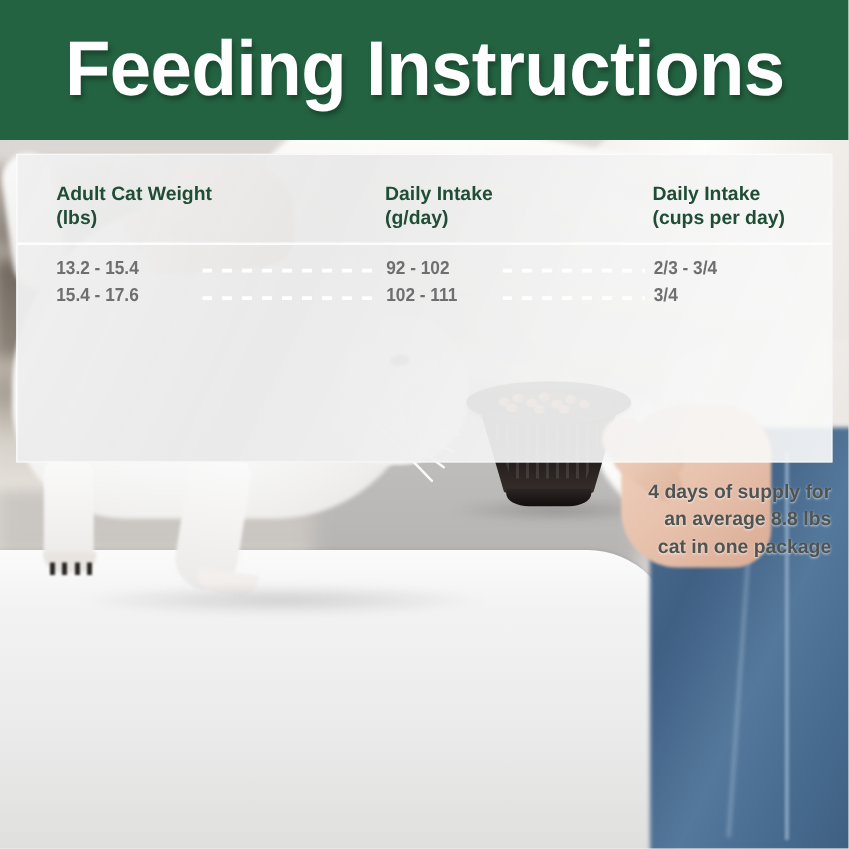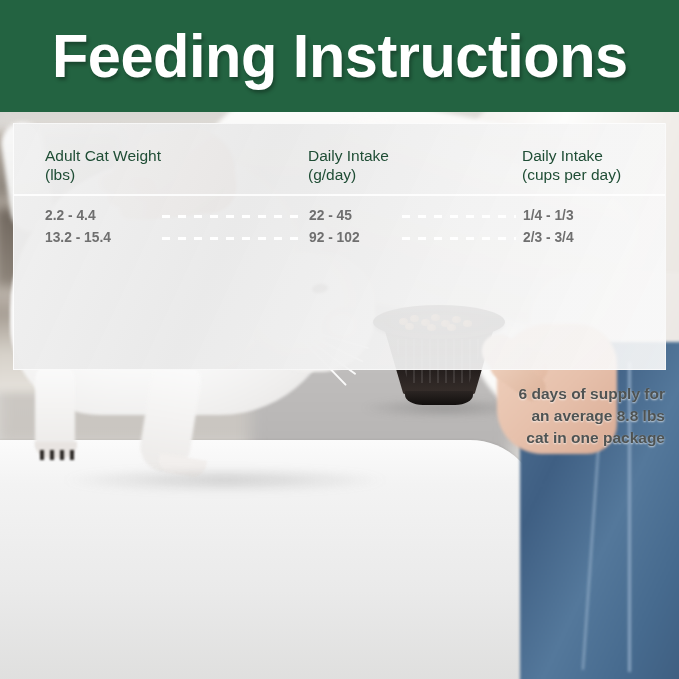--- a/index.html
+++ b/index.html
@@ -413,21 +413,21 @@
   .divider {
     position: absolute;
     left: 0; top: 70px;
     width: 100%; height: 2px;
     background: rgba(255,255,255,.85);
   }
   .col-head {
     position: absolute;
     color: #1f4d35;
     font-size: 15.5px;
-    font-weight: 400;
+    font-weight: 700;
     line-height: 1.25;
     white-space: pre-line;
   }
   .ch1 { left: 31px;  top: 22px; }
   .ch2 { left: 294px; top: 22px; }
   .ch3 { left: 508px; top: 22px; }
 
   #table-body {
     position: absolute;
     left: 0; top: 80px;
@@ -544,49 +544,49 @@
         <i style="left:30px; top:10px;"></i>
         <i style="left:50px; top:10px;"></i>
       </div>
     </div>
 
     <div class="hand-right"></div>
     <div class="finger1"></div>
     <div class="finger2"></div>
   </div>
 
-  <div id="caption">6 days of supply for
+  <div id="caption">4 days of supply for
 an average 8.8 lbs
 cat in one package</div>
 
   <div id="header">
     <div id="header-title">Feeding Instructions</div>
   </div>
 
   <div id="table-panel">
     <div id="table-head">
       <div class="col-head ch1">Adult Cat Weight
 (lbs)</div>
       <div class="col-head ch2">Daily Intake
 (g/day)</div>
       <div class="col-head ch3">Daily Intake
 (cups per day)</div>
       <div class="divider"></div>
     </div>
     <div id="table-body">
         <div class="row">
-          <span class="cell c1">2.2 - 4.4</span>
-          <span class="leader l1"></span>
-          <span class="cell c2">22 - 45</span>
-          <span class="leader l2"></span>
-          <span class="cell c3">1/4 - 1/3</span>
-        </div>
-        <div class="row">
           <span class="cell c1">13.2 - 15.4</span>
           <span class="leader l1"></span>
           <span class="cell c2">92 - 102</span>
           <span class="leader l2"></span>
           <span class="cell c3">2/3 - 3/4</span>
         </div>
+        <div class="row">
+          <span class="cell c1">15.4 - 17.6</span>
+          <span class="leader l1"></span>
+          <span class="cell c2">102 - 111</span>
+          <span class="leader l2"></span>
+          <span class="cell c3">3/4</span>
+        </div>
       </div>
   </div>
 
 </div>
 
 </body></html>

